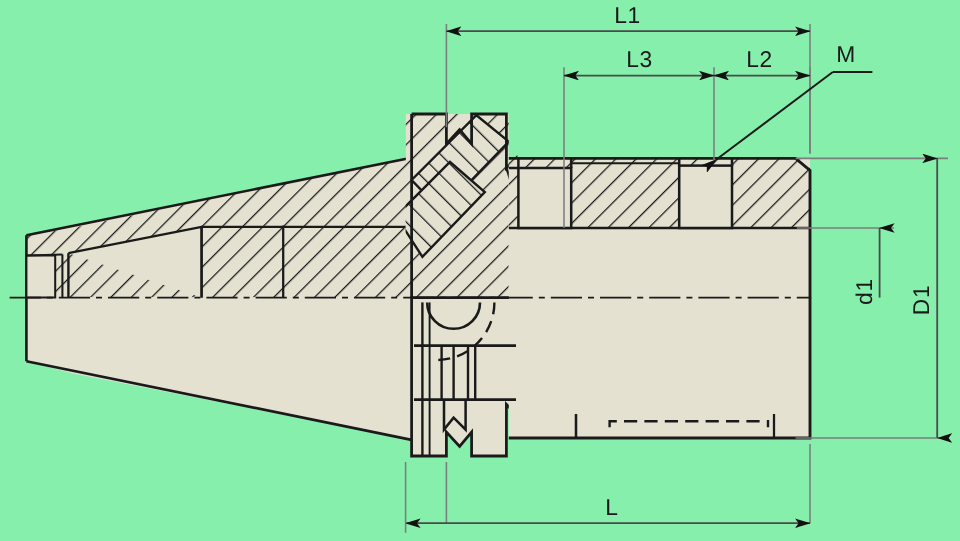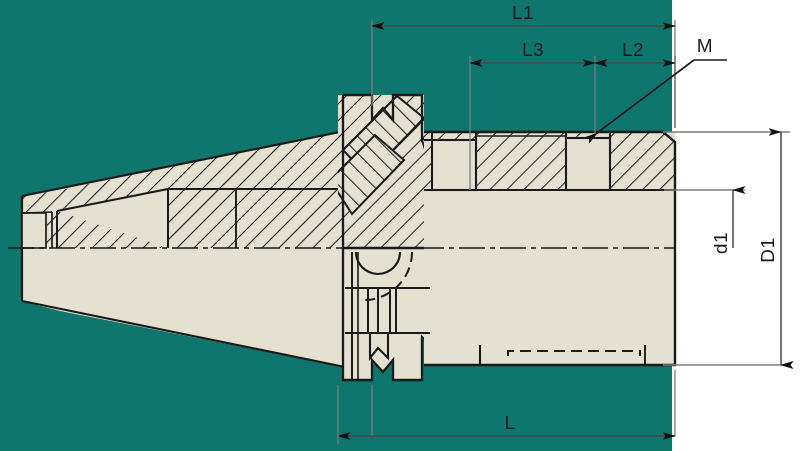--- a/index.html
+++ b/index.html
@@ -1,19 +1,19 @@
 <!DOCTYPE html>
 <html><head>
 <meta charset="utf-8">
 <title>Technical Drawing</title>
 <style>
   html,body{margin:0;padding:0;background:#ffffff;}
   body{width:800px;height:451px;overflow:hidden;
        font-family:"Liberation Sans","DejaVu Sans",sans-serif;}
-  #stage{position:relative;width:672px;height:451px;background:#0f766e;}
+  #stage{position:relative;width:800px;height:451px;background:#86efac;}
   #stage svg{display:block;}
   .dimtext{font-family:"Liberation Sans","DejaVu Sans",sans-serif;
            font-size:19px;fill:#1a1a1a;letter-spacing:0.5px;}
 </style>
 </head>
 <body>
 
 <div id="stage">
 <svg width="800" height="451" viewBox="0 0 800 451">
 

